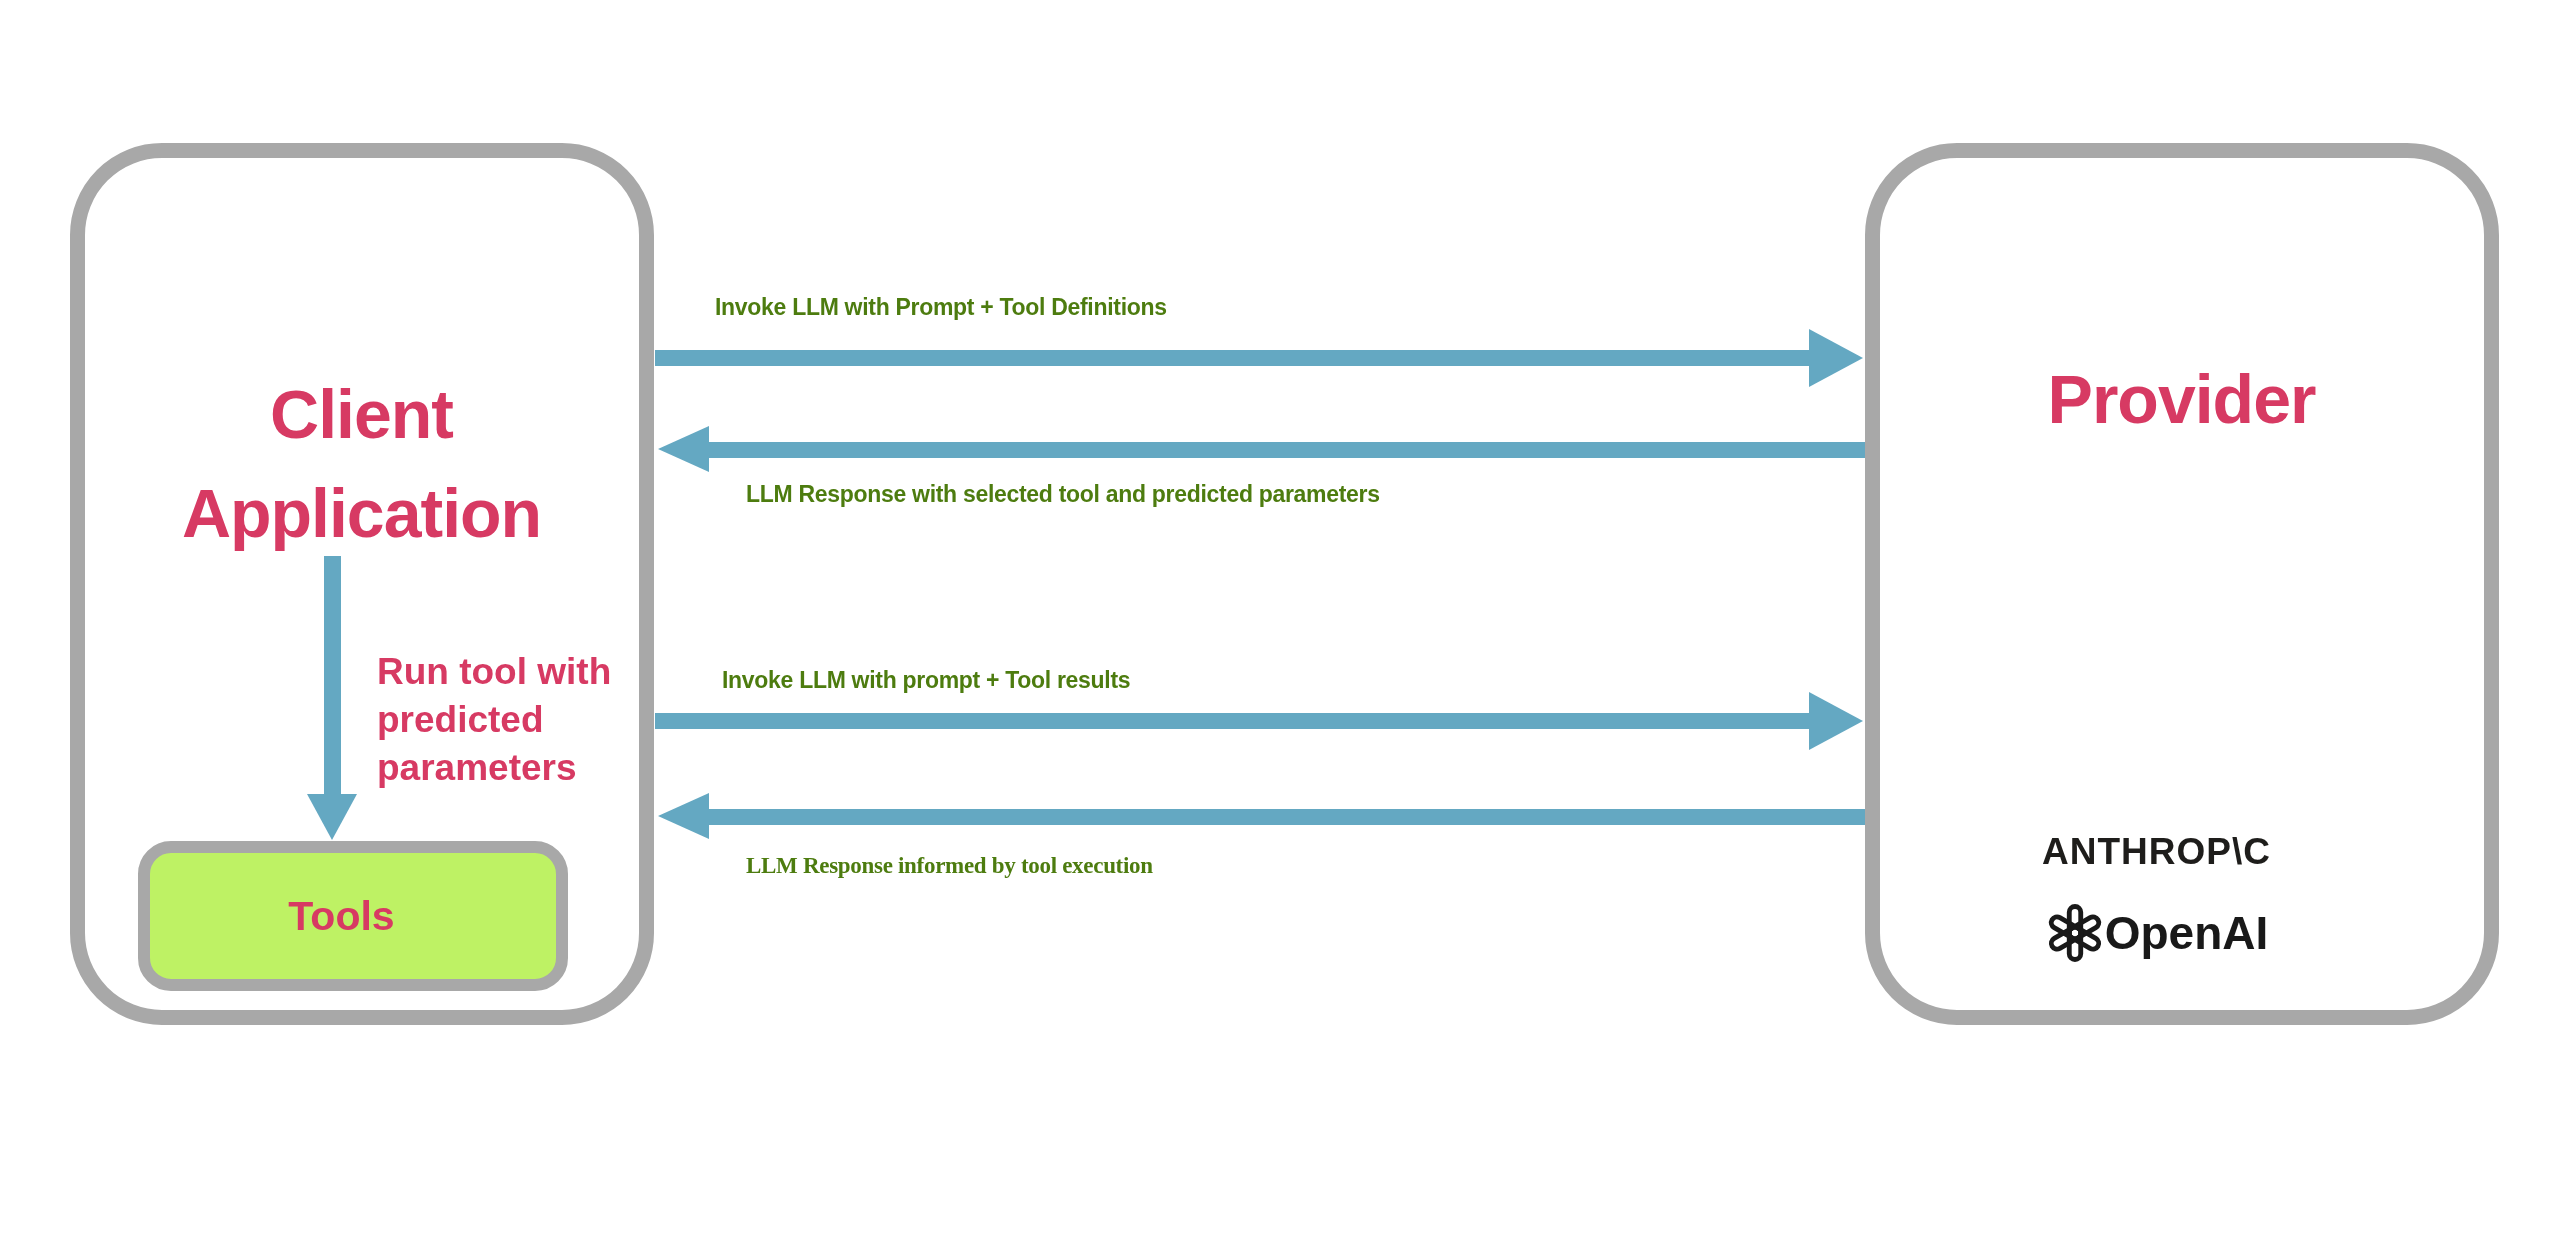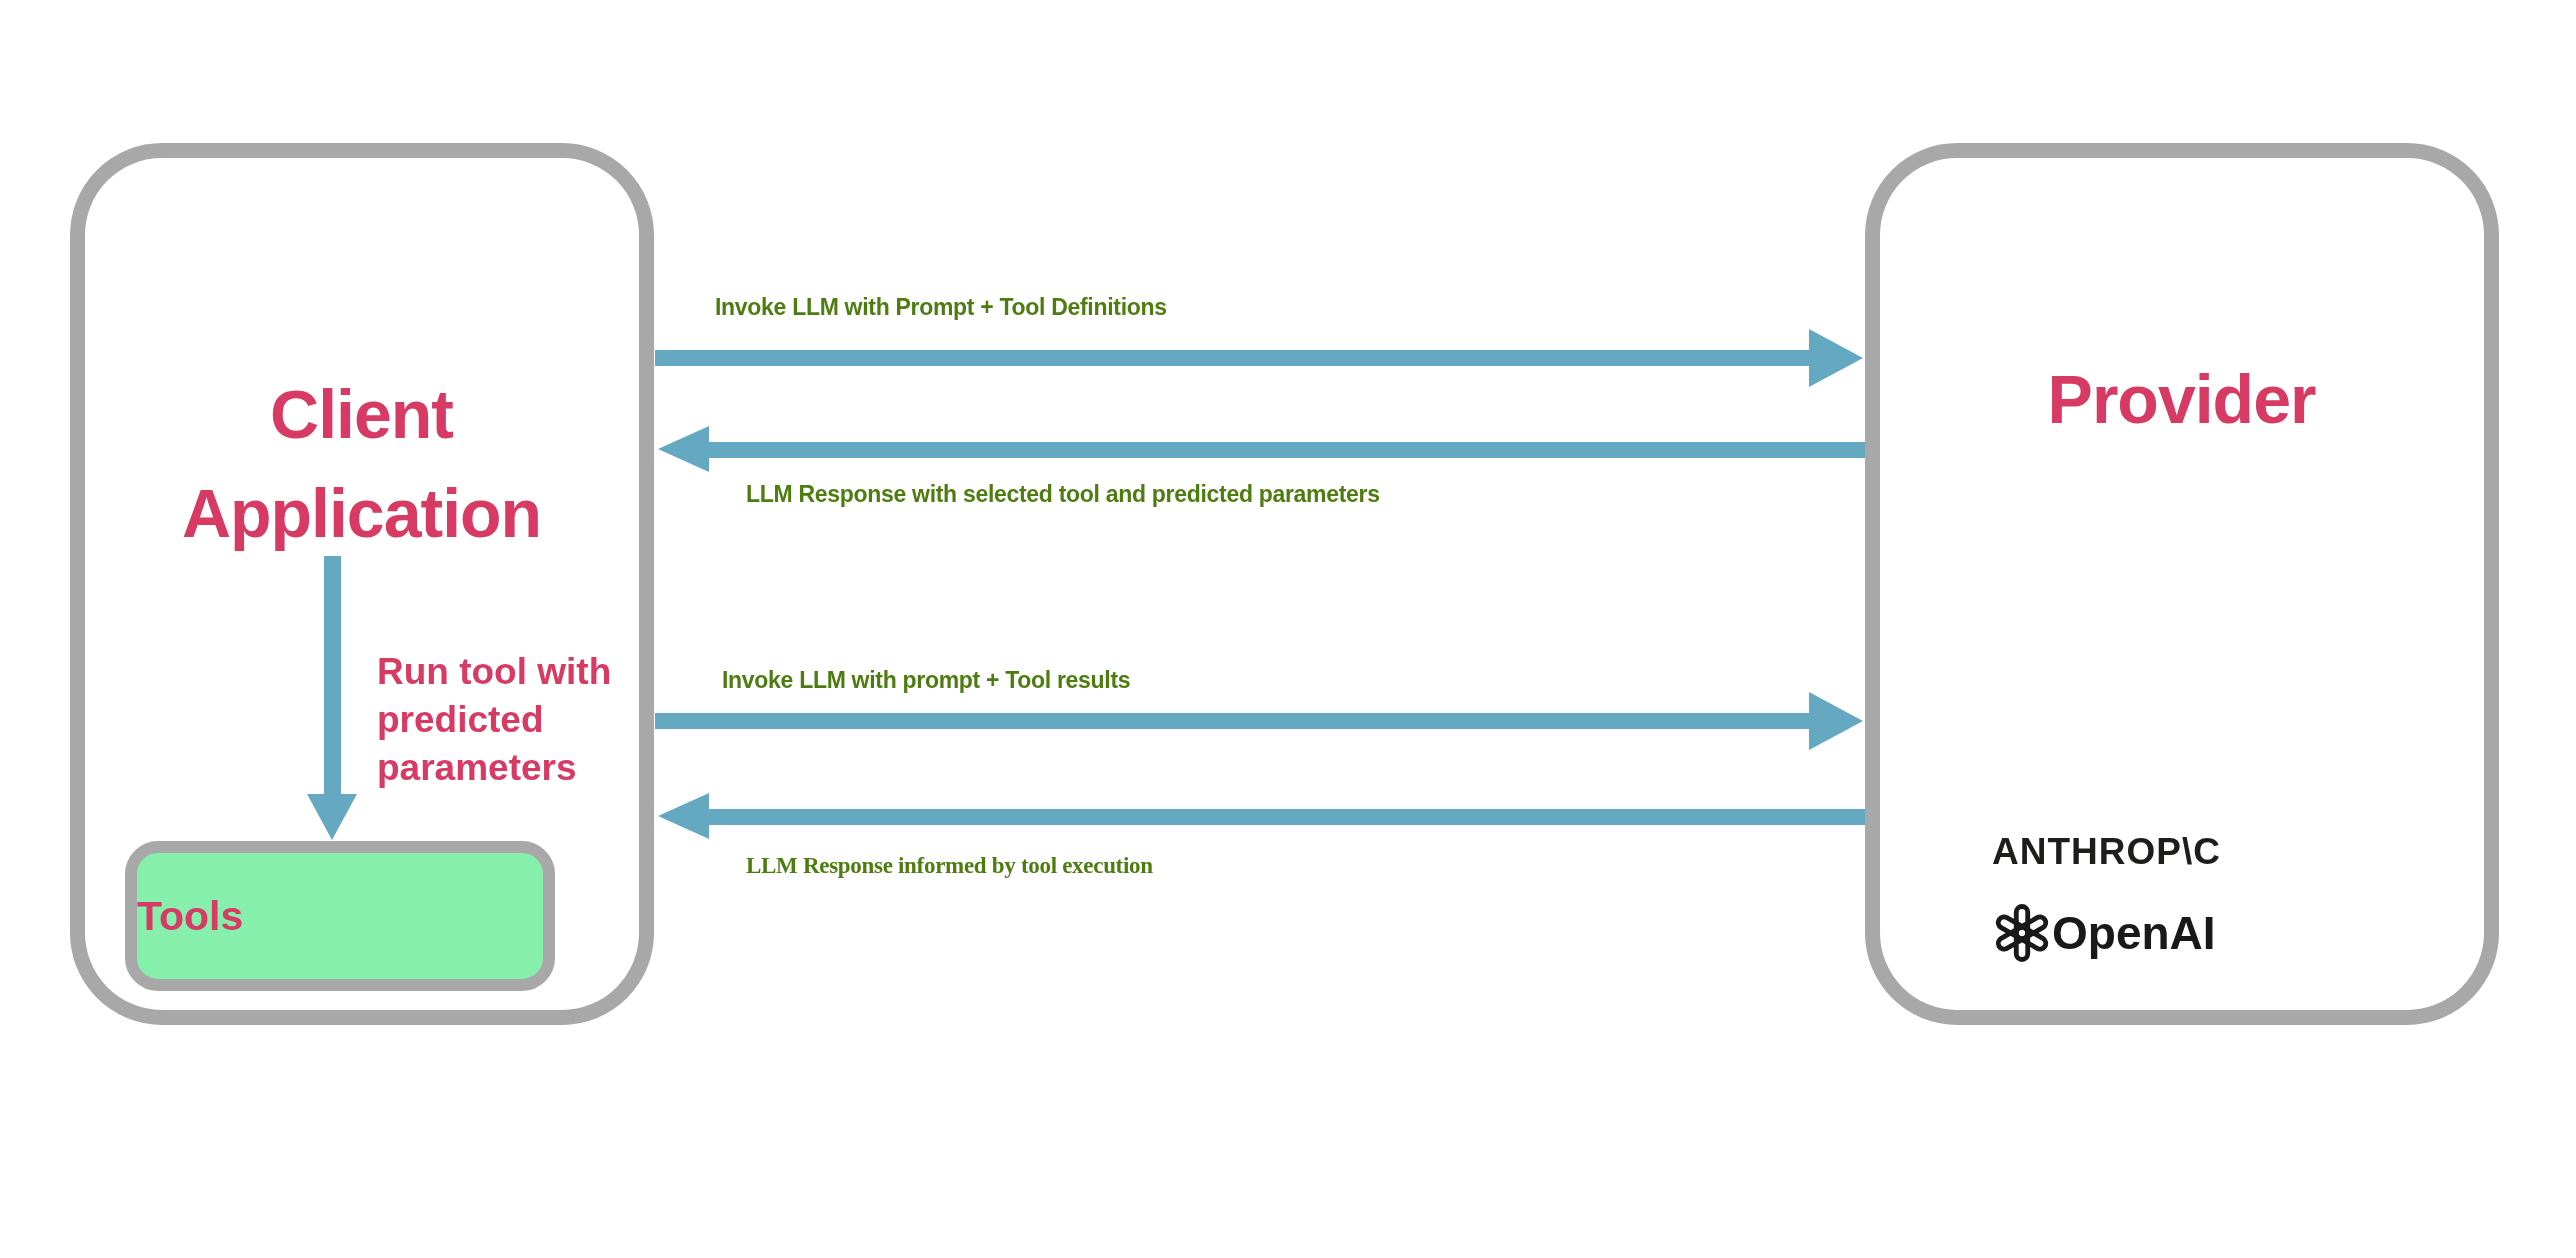--- a/index.html
+++ b/index.html
@@ -65,32 +65,32 @@
   
   #down-arrow-shaft{left:324px;top:556px;width:17.4px;height:239px;}
   #down-arrow-head{
     position:absolute;left:307px;top:794px;width:0;height:0;
     border-left:25px solid transparent;border-right:25px solid transparent;
     border-top:46px solid #64a8c2;
   }
 
   
   #tools-box{
-    position:absolute;box-sizing:border-box;left:125px;top:841px;
+    position:absolute;box-sizing:border-box;left:138px;top:841px;
     width:430px;height:150px;border:12.6px solid #a8a8a8;border-radius:33px;
-    background:#86efac;display:flex;align-items:center;
+    background:#bef264;display:flex;align-items:center;justify-content:center;
   }
   #tools-label{
     color:#d73a63;font-weight:700;font-size:41px;margin-right:23px;
   }
 
   
   #providers{
     position:absolute;left:1992px;top:831px;width:329px;
-    display:flex;flex-direction:column;align-items:flex-start;
+    display:flex;flex-direction:column;align-items:center;
   }
   #anthropic-wordmark{
     color:#1e1d1b;font-weight:700;font-size:37px;letter-spacing:1px;
     line-height:41px;white-space:nowrap;
   }
   #openai-lockup{display:flex;align-items:center;margin-top:31px;gap:0;}
   #openai-wordmark{color:#191919;font-weight:700;font-size:46px;white-space:nowrap;}
 </style>
 </head>
 <body>

